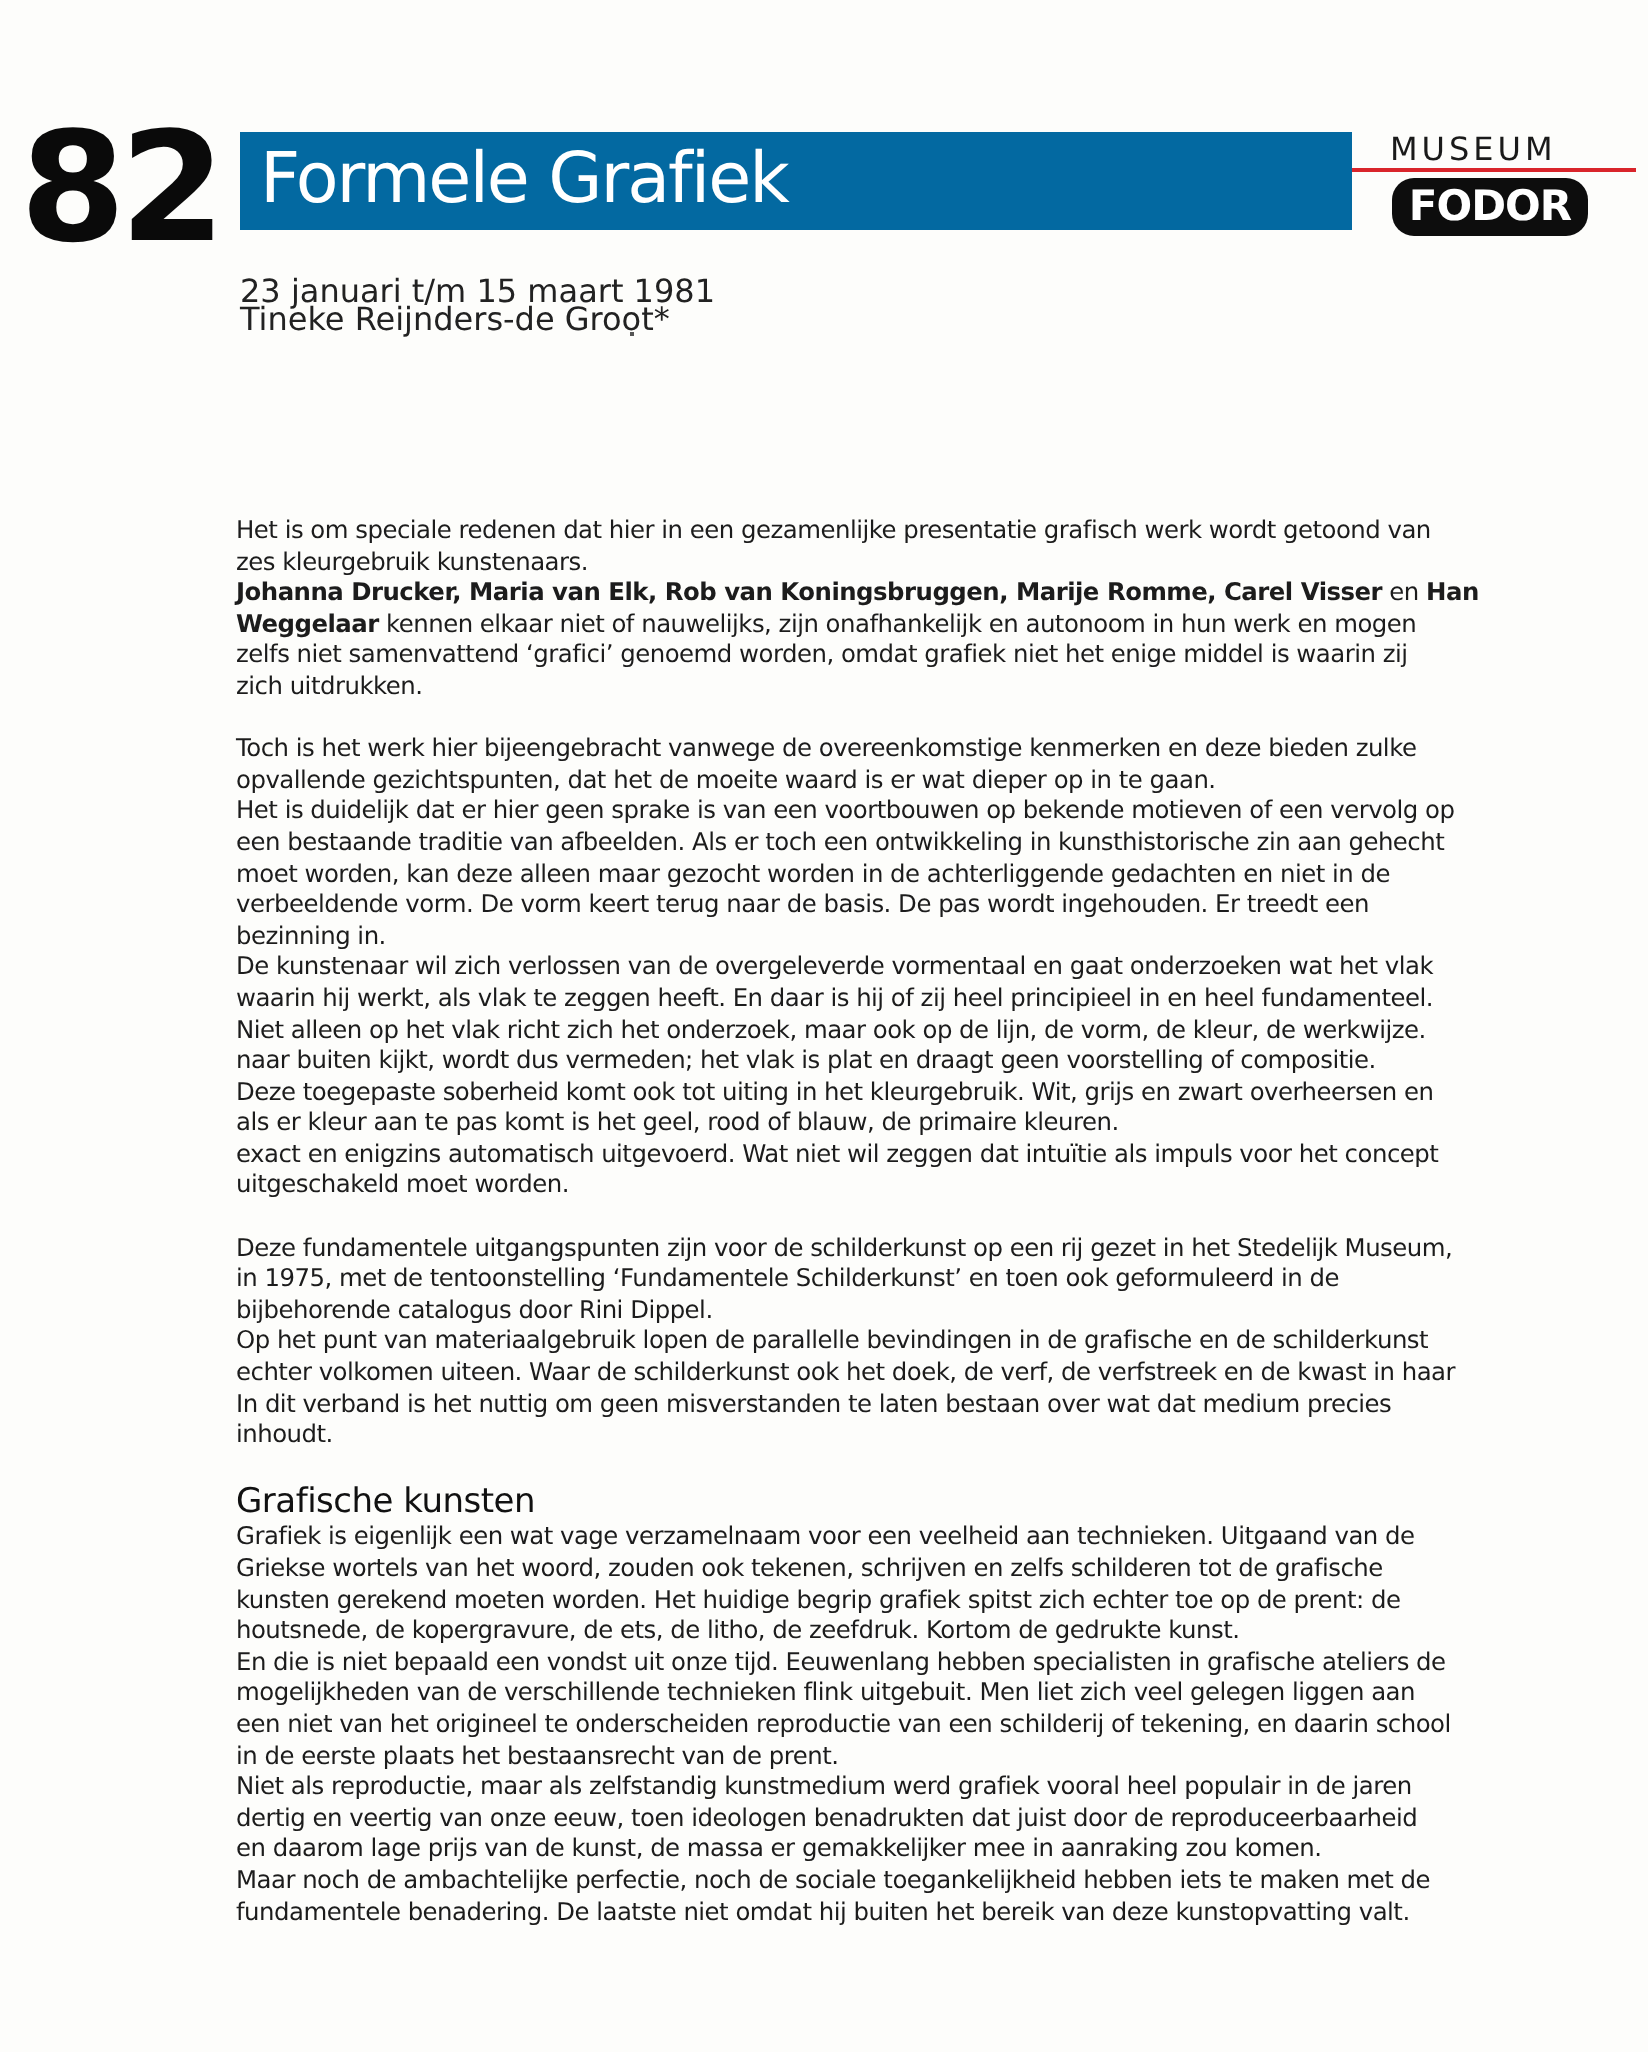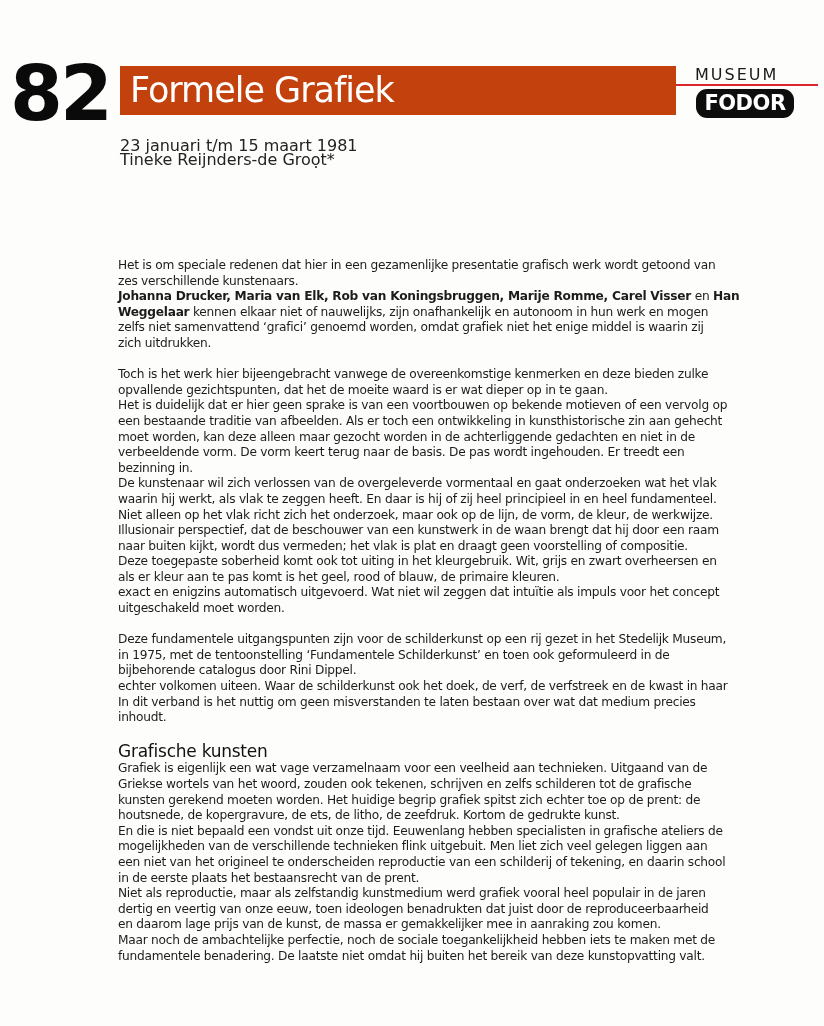--- a/index.html
+++ b/index.html
@@ -12,21 +12,21 @@
   }
   .page-number {
     position: absolute; left: 10px; top: 58px;
     font-family: "DejaVu Sans", sans-serif;
     font-weight: bold; font-size: 76px; line-height: 72px;
     letter-spacing: -3px; color: #0a0a0a;
   }
   .title-band {
     position: absolute; left: 120px; top: 66px;
     width: 556px; height: 49px;
-    background: #c2410c;
+    background: #0369a1;
   }
   .title-text {
     position: absolute; left: 10px; top: 4px;
     font-family: "DejaVu Sans", sans-serif;
     font-size: 35px; line-height: 40px; color: #ffffff;
     letter-spacing: -1px; font-weight: normal;
   }
   .red-rule {
     position: absolute; left: 676px; top: 84px;
     width: 142px; height: 2px; background: #d9252b;
@@ -83,49 +83,49 @@
 
 <div class="subheader">
   <div>23 januari t/m 15 maart 1981</div>
   <div>Tineke Reijnders-de Groot*</div>
 </div>
 <div class="stray-dot"></div>
 
 <div class="article">
   <p>
     <span class="line">Het is om speciale redenen dat hier in een gezamenlijke presentatie grafisch werk wordt getoond van</span>
-    <span class="line">zes verschillende kunstenaars.</span>
+    <span class="line">zes kleurgebruik kunstenaars.</span>
     <span class="line"><b>Johanna Drucker, Maria van Elk, Rob van Koningsbruggen, Marije Romme, Carel Visser</b><span> en </span><b>Han</b></span>
     <span class="line"><b>Weggelaar</b><span> kennen elkaar niet of nauwelijks, zijn onafhankelijk en autonoom in hun werk en mogen</span></span>
     <span class="line">zelfs niet samenvattend ‘grafici’ genoemd worden, omdat grafiek niet het enige middel is waarin zij</span>
     <span class="line">zich uitdrukken.</span>
   </p>
 
   <p id="p2">
       <span class="line">Toch is het werk hier bijeengebracht vanwege de overeenkomstige kenmerken en deze bieden zulke</span>
       <span class="line">opvallende gezichtspunten, dat het de moeite waard is er wat dieper op in te gaan.</span>
       <span class="line">Het is duidelijk dat er hier geen sprake is van een voortbouwen op bekende motieven of een vervolg op</span>
       <span class="line">een bestaande traditie van afbeelden. Als er toch een ontwikkeling in kunsthistorische zin aan gehecht</span>
       <span class="line">moet worden, kan deze alleen maar gezocht worden in de achterliggende gedachten en niet in de</span>
       <span class="line">verbeeldende vorm. De vorm keert terug naar de basis. De pas wordt ingehouden. Er treedt een</span>
       <span class="line">bezinning in.</span>
       <span class="line">De kunstenaar wil zich verlossen van de overgeleverde vormentaal en gaat onderzoeken wat het vlak</span>
       <span class="line">waarin hij werkt, als vlak te zeggen heeft. En daar is hij of zij heel principieel in en heel fundamenteel.</span>
       <span class="line">Niet alleen op het vlak richt zich het onderzoek, maar ook op de lijn, de vorm, de kleur, de werkwijze.</span>
-      <span class="line">Illusionair perspectief, dat de beschouwer van een kunstwerk in de waan brengt dat hij door een raam</span>
       <span class="line">naar buiten kijkt, wordt dus vermeden; het vlak is plat en draagt geen voorstelling of compositie.</span>
       <span class="line">Deze toegepaste soberheid komt ook tot uiting in het kleurgebruik. Wit, grijs en zwart overheersen en</span>
       <span class="line">als er kleur aan te pas komt is het geel, rood of blauw, de primaire kleuren.</span>
       <span class="line">exact en enigzins automatisch uitgevoerd. Wat niet wil zeggen dat intuïtie als impuls voor het concept</span>
       <span class="line">uitgeschakeld moet worden.</span>
     </p>
   <p id="p3">
       <span class="line">Deze fundamentele uitgangspunten zijn voor de schilderkunst op een rij gezet in het Stedelijk Museum,</span>
       <span class="line">in 1975, met de tentoonstelling ‘Fundamentele Schilderkunst’ en toen ook geformuleerd in de</span>
       <span class="line">bijbehorende catalogus door Rini Dippel.</span>
+      <span class="line">Op het punt van materiaalgebruik lopen de parallelle bevindingen in de grafische en de schilderkunst</span>
       <span class="line">echter volkomen uiteen. Waar de schilderkunst ook het doek, de verf, de verfstreek en de kwast in haar</span>
       <span class="line">In dit verband is het nuttig om geen misverstanden te laten bestaan over wat dat medium precies</span>
       <span class="line">inhoudt.</span>
     </p>
 
   <div class="section-heading">Grafische kunsten</div>
   <p class="section-body" id="p4">
       <span class="line">Grafiek is eigenlijk een wat vage verzamelnaam voor een veelheid aan technieken. Uitgaand van de</span>
       <span class="line">Griekse wortels van het woord, zouden ook tekenen, schrijven en zelfs schilderen tot de grafische</span>
       <span class="line">kunsten gerekend moeten worden. Het huidige begrip grafiek spitst zich echter toe op de prent: de</span>

